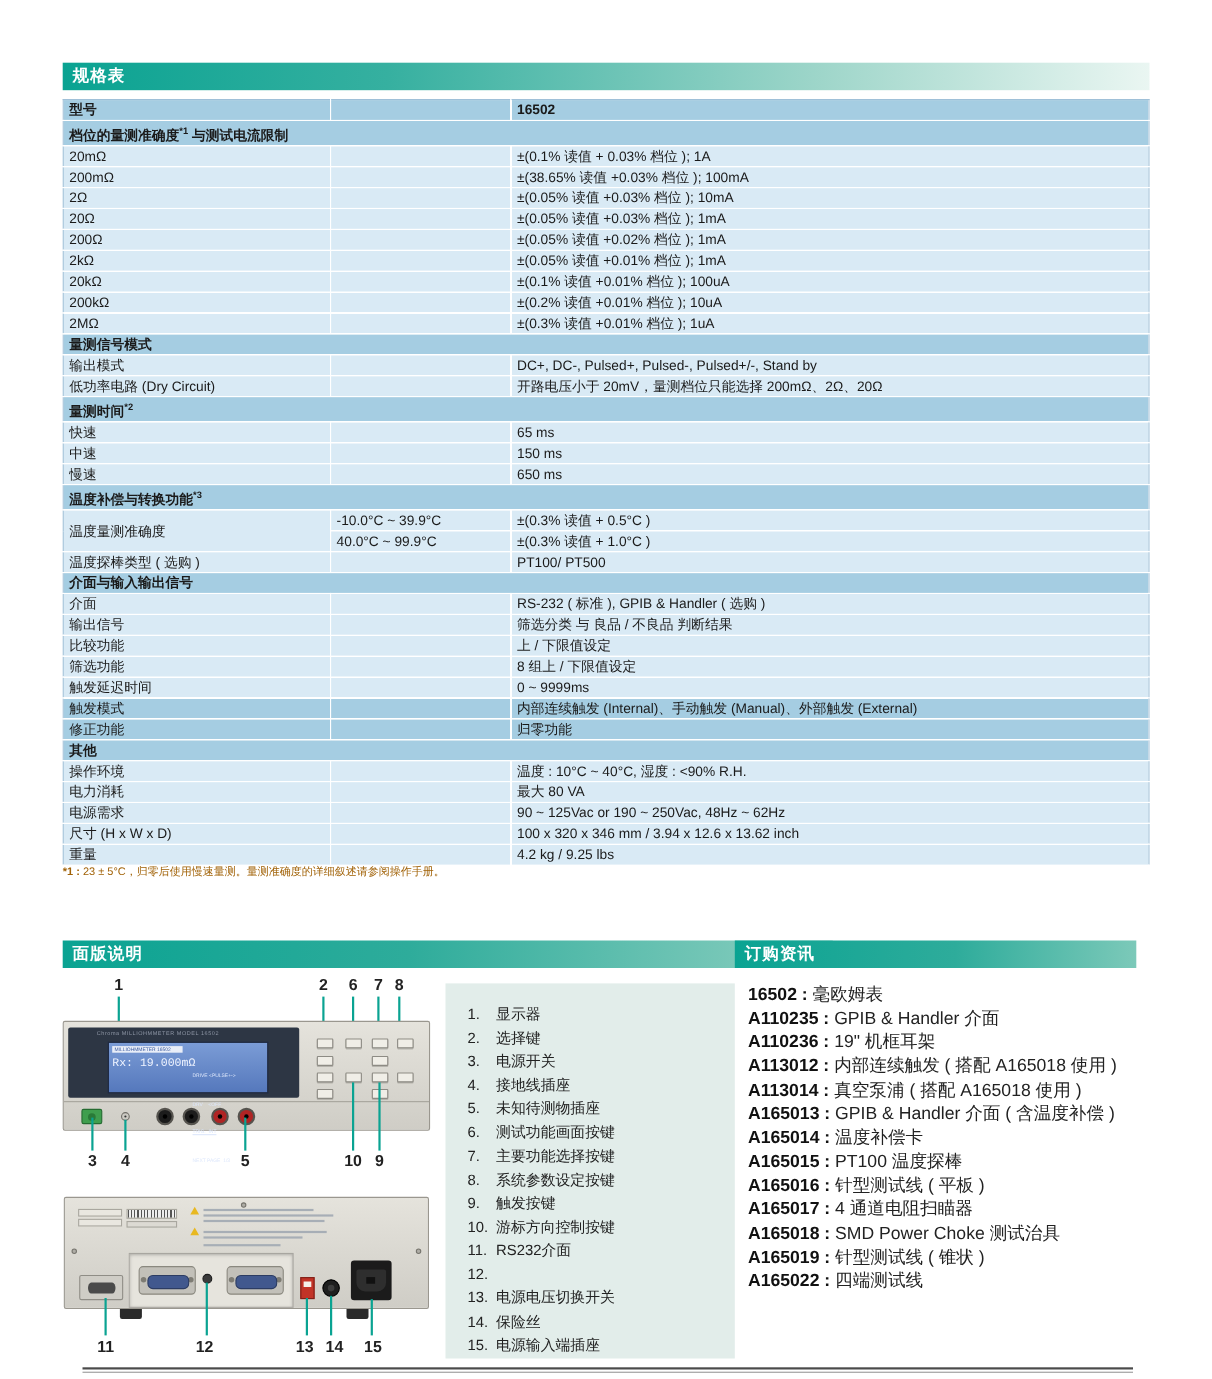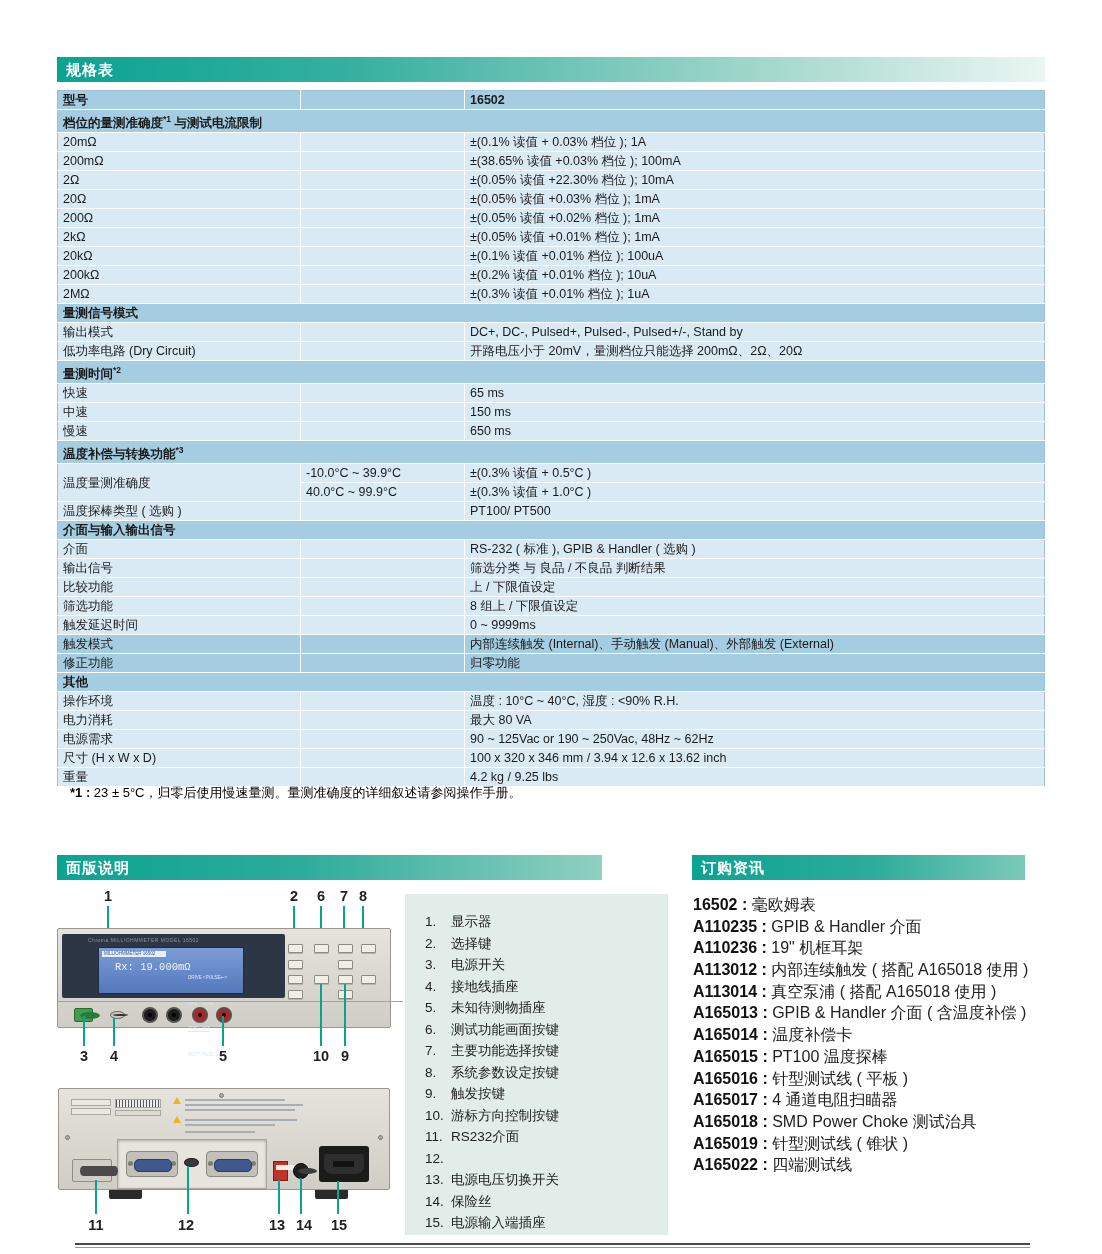--- a/index.html
+++ b/index.html
@@ -1,21 +1,21 @@
 <!DOCTYPE html>
 <html><head>
 <meta charset="utf-8">
 <style>
   html,body{margin:0;padding:0;}
   body{
     width:1102px;height:1254px;background:#ffffff;position:relative;
     font-family:"Liberation Sans","DejaVu Sans",sans-serif;color:#1a1a1a;
     -webkit-font-smoothing:antialiased;overflow:hidden;
   }
-  .abs{position:absolute;padding-left:13px;}
+  .abs{position:absolute;}
 
   
   .bar{height:25px;line-height:25px;color:#fff;font-weight:bold;font-size:15px;
        padding-left:9px;letter-spacing:1px;box-sizing:border-box;}
   .bar-long{background:linear-gradient(to right,#0aa392 0%,#36b0a0 30%,#9fd6ca 70%,#eaf6f2 100%);}
   .bar-mid{background:linear-gradient(to right,#0aa392 0%,#2eac9b 45%,#8fd0c1 100%);}
   .bar-short{background:linear-gradient(to right,#0aa392 0%,#2eac9b 55%,#7cc9b9 100%);}
 
   
   table.spec{border-collapse:collapse;width:988px;table-layout:fixed;
@@ -26,21 +26,21 @@
   tr.d td{background:#d9eaf5;}
   tr.dk td{background:#a5cde2;}
   tr.sec td{background:#a5cde2;font-weight:bold;}
   td.lB{border-left:1px solid rgba(255,255,255,.55);}
   td.lB2{border-left:1.5px solid #fff;}
   td.val{border-left:1.5px solid #fff;}
   .b{font-weight:bold;}
   sup.supm{font-size:8.5px;font-weight:bold;vertical-align:5px;}
 
   
-  .fnote{font-size:13px;line-height:17px;color:#000000;text-align:right;}
+  .fnote{font-size:10px;line-height:17px;color:#a16207;text-align:right;}
   .fnote .mk{font-weight:bold;}
 
   
   .fig-num{position:absolute;font-size:14.5px;font-weight:bold;color:#222;
            transform:translateX(-50%);white-space:nowrap;}
   .cl{position:absolute;width:2px;background:#0aa392;}
   .devbody{position:absolute;background:linear-gradient(#e5e3dc,#cfcdc6);
            border:1px solid #9a978f;box-sizing:border-box;border-radius:2px;}
   .btn{position:absolute;width:15px;height:9px;background:#f0eee7;border:1px solid #8d8b84;
        border-radius:1px;box-shadow:0 1px 0 #b5b3ac;box-sizing:border-box;}
@@ -99,21 +99,21 @@
         <td class="val">±(0.1% 读值 + 0.03% 档位 ); 1A</td>
       </tr>
   <tr class="d">
         <td>200mΩ</td>
         <td class="lB"></td>
         <td class="val">±(38.65% 读值 +0.03% 档位 ); 100mA</td>
       </tr>
   <tr class="d">
         <td>2Ω</td>
         <td class="lB"></td>
-        <td class="val">±(0.05% 读值 +22.30% 档位 ); 10mA</td>
+        <td class="val">±(0.05% 读值 +0.03% 档位 ); 10mA</td>
       </tr>
   <tr class="d">
         <td>20Ω</td>
         <td class="lB"></td>
         <td class="val">±(0.05% 读值 +0.03% 档位 ); 1mA</td>
       </tr>
   <tr class="d">
         <td>200Ω</td>
         <td class="lB"></td>
         <td class="val">±(0.05% 读值 +0.02% 档位 ); 1mA</td>
@@ -252,23 +252,23 @@
         <td class="lB"></td>
         <td class="val">4.2 kg / 9.25 lbs</td>
       </tr>
   </tbody>
 </table>
 
 <div class="abs" style="left:57px;top:784px;">
   <div class="fnote"><span class="mk">*1 :</span> <span>23 ± 5°C，归零后使用慢速量测。量测准确度的详细叙述请参阅操作手册。</span></div>
 </div>
 
-<div class="abs bar bar-mid" style="left:57px;top:855px;width:545px;">面版说明</div>
-
-<div class="abs bar bar-short" style="left:692px;top:855px;width:333px;">订购资讯</div>
+<div class="abs bar bar-mid" style="left:57px;top:855px;width:700px;">面版说明</div>
+
+<div class="abs bar bar-short" style="left:668px;top:855px;width:365px;">订购资讯</div>
 
 <div class="abs" style="left:57px;top:888px;width:615px;height:352px;">
 
   <div class="abs" style="left:0;top:0;width:345px;height:178px;">
 
     <div class="fig-num" style="left:51px;top:0;">1</div>
     <div class="fig-num" style="left:237px;top:0;">2</div>
     <div class="fig-num" style="left:264px;top:0;">6</div>
     <div class="fig-num" style="left:287px;top:0;">7</div>
     <div class="fig-num" style="left:306px;top:0;">8</div>

